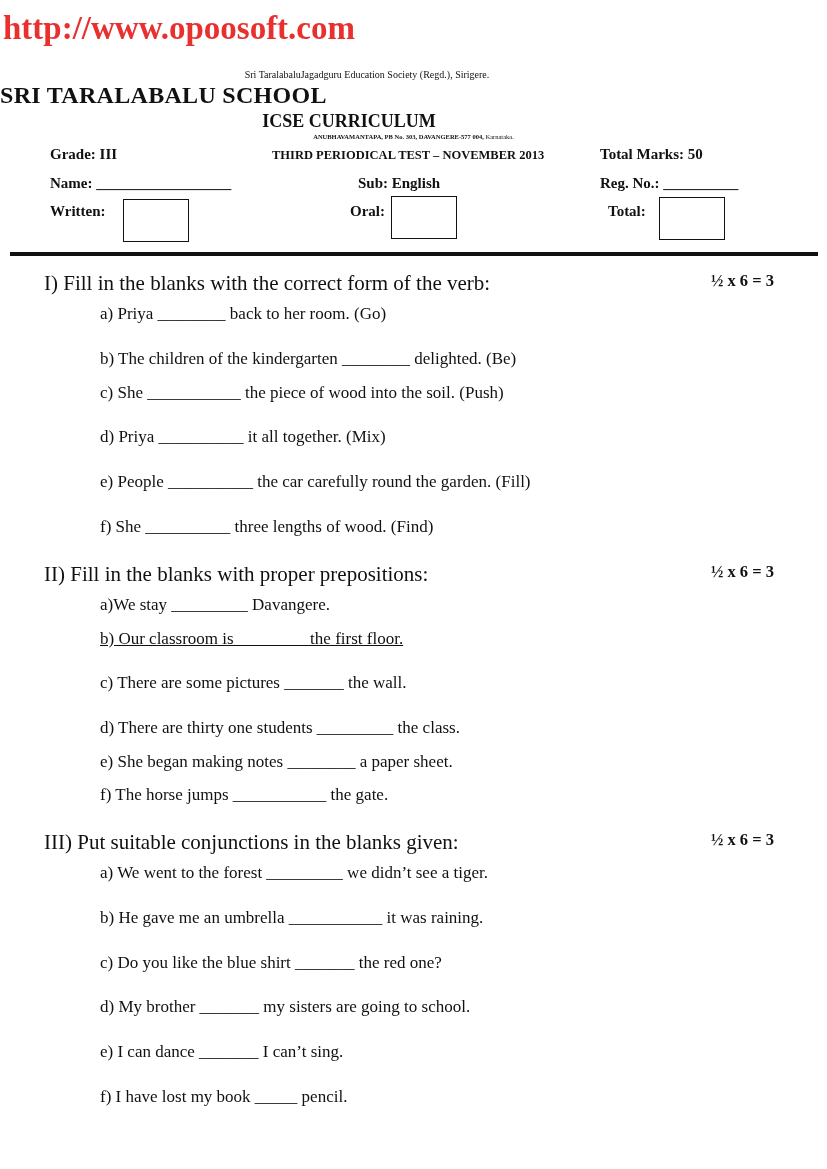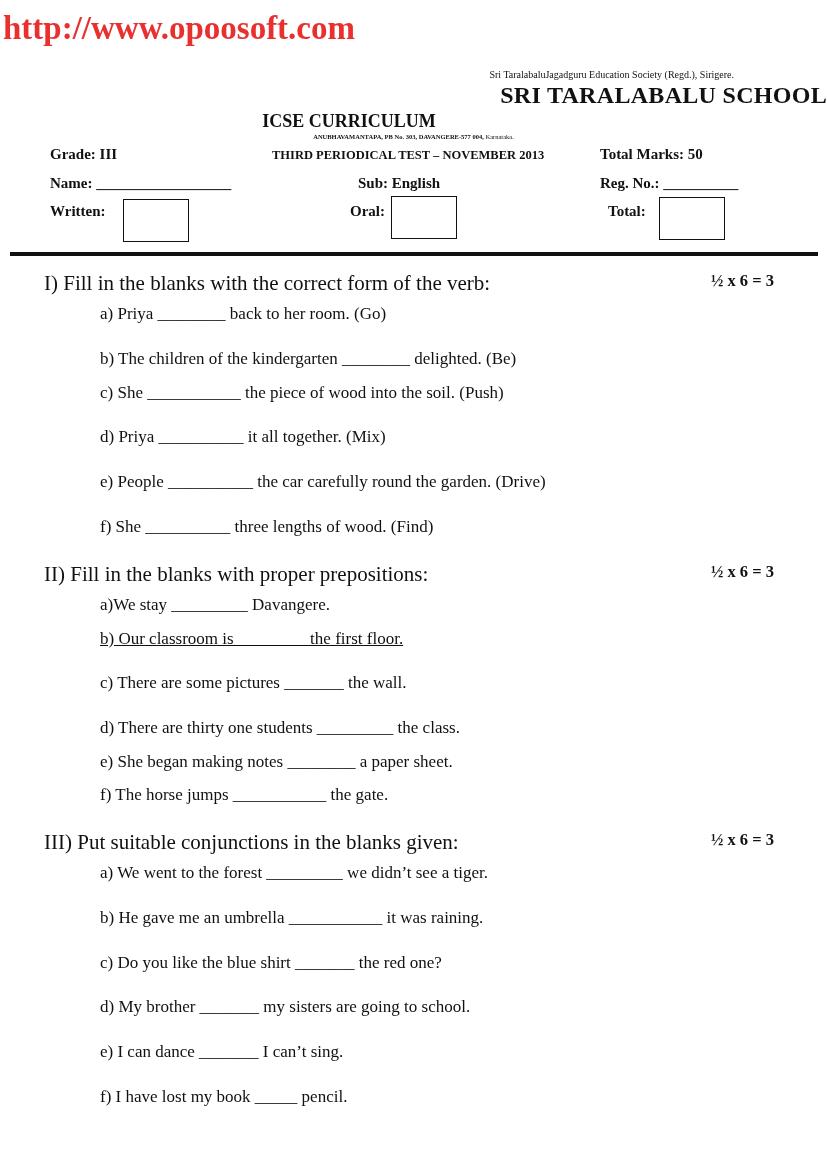--- a/index.html
+++ b/index.html
@@ -6,25 +6,25 @@
     body {
       width: 827px; height: 1169px; position: relative; overflow: hidden;
       font-family: "Liberation Serif", serif; color: #111;
     }
     .watermark {
       position: absolute; left: 3px; top: 10px;
       font-family: "Liberation Serif", serif; font-weight: bold;
       font-size: 33px; color: #e8312f; letter-spacing: 0px;
     }
     .society {
-      position: absolute; left: 0; width: 734px; top: 69px; text-align: right;
+      position: absolute; left: 0; width: 734px; top: 69px; text-align: center;
       font-size: 10px;
     }
     .school {
-      position: absolute; left: 0; width: 827px; top: 82px; text-align: right;
+      position: absolute; left: 0; width: 827px; top: 82px; text-align: left;
       font-size: 24px; font-weight: bold; letter-spacing: 0.3px;
     }
     .curriculum {
       position: absolute; left: 0; width: 698px; top: 111px; text-align: center;
       font-size: 18px; font-weight: bold;
     }
     .address {
       position: absolute; left: 0; width: 827px; top: 133px; text-align: center;
       font-size: 6.5px; font-weight: bold;
     }
@@ -73,21 +73,21 @@
 <div class="box" style="left:659px; top:197px; width:64px; height:41px;"></div>
 
 <div class="rule"></div>
 
 <div class="section-title" style="top:271px;">I) Fill in the blanks with the correct form of the verb:</div>
 <div class="marks" style="top:271px;">½ x 6 = 3</div>
 <div class="q" style="top:304px;">a) Priya ________ back to her room. (Go)</div>
 <div class="q" style="top:349px;">b) The children of the kindergarten ________ delighted. (Be)</div>
 <div class="q" style="top:383px;">c) She ___________ the piece of wood into the soil. (Push)</div>
 <div class="q" style="top:427px;">d) Priya __________ it all together. (Mix)</div>
-<div class="q" style="top:472px;">e) People __________ the car carefully round the garden. (Drive)</div>
+<div class="q" style="top:472px;">e) People __________ the car carefully round the garden. (Fill)</div>
 <div class="q" style="top:517px;">f) She __________ three lengths of wood. (Find)</div>
 
 <div class="section-title" style="top:562px;">II) Fill in the blanks with proper prepositions:</div>
 <div class="marks" style="top:562px;">½ x 6 = 3</div>
 <div class="q" style="top:595px;">a)We stay _________ Davangere.</div>
 <div class="q" style="top:629px;text-decoration:underline;">b) Our classroom is ________ the first floor.</div>
 <div class="q" style="top:673px;">c) There are some pictures _______ the wall.</div>
 <div class="q" style="top:718px;">d) There are thirty one students _________ the class.</div>
 <div class="q" style="top:752px;">e) She began making notes ________ a paper sheet.</div>
 <div class="q" style="top:785px;">f) The horse jumps ___________ the gate.</div>

